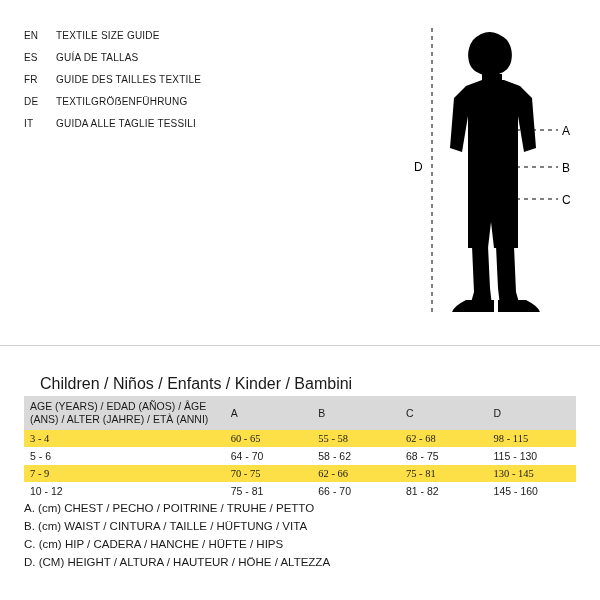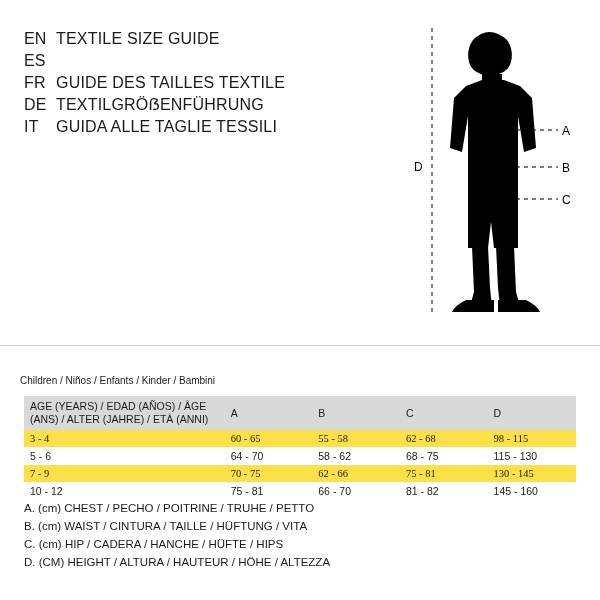--- a/index.html
+++ b/index.html
@@ -24,21 +24,21 @@
   .lang-block {
     position: absolute;
     left: 24px;
     top: 30px;
     width: 400px;
   }
   .lang-row {
     display: flex;
     align-items: baseline;
     height: 22px;
-    font-size: 16px;
+    font-size: 10px;
     letter-spacing: .2px;
   }
   .lang-code {
     width: 32px;
     flex: 0 0 32px;
     color: #1a1a1a;
   }
   .lang-text {
     color: #1a1a1a;
   }
@@ -81,23 +81,23 @@
     left: 0;
     top: 345px;
     width: 600px;
     height: 1px;
     background: #cfcfcf;
   }
 
   
   .children-title {
     position: absolute;
-    left: 20px;
+    left: 40px;
     top: 375px;
-    font-size: 10px;
+    font-size: 16px;
     color: #1a1a1a;
     text-align: right;
   }
   table.size-table {
     position: absolute;
     left: 24px;
     top: 396px;
     width: 552px;
     border-collapse: collapse;
     font-size: 10.5px;
@@ -145,20 +145,21 @@
 
 <div class="page">
 
   <div class="lang-block">
     <div class="lang-row">
       <span class="lang-code">EN</span>
       <span class="lang-text">TEXTILE SIZE GUIDE</span>
     </div>
     <div class="lang-row">
       <span class="lang-code">ES</span>
+      <span class="lang-text">GUÍA DE TALLAS</span>
     </div>
     <div class="lang-row">
       <span class="lang-code">FR</span>
       <span class="lang-text">GUIDE DES TAILLES TEXTILE</span>
     </div>
     <div class="lang-row">
       <span class="lang-code">DE</span>
       <span class="lang-text">TEXTILGRÖẞENFÜHRUNG</span>
     </div>
     <div class="lang-row">

